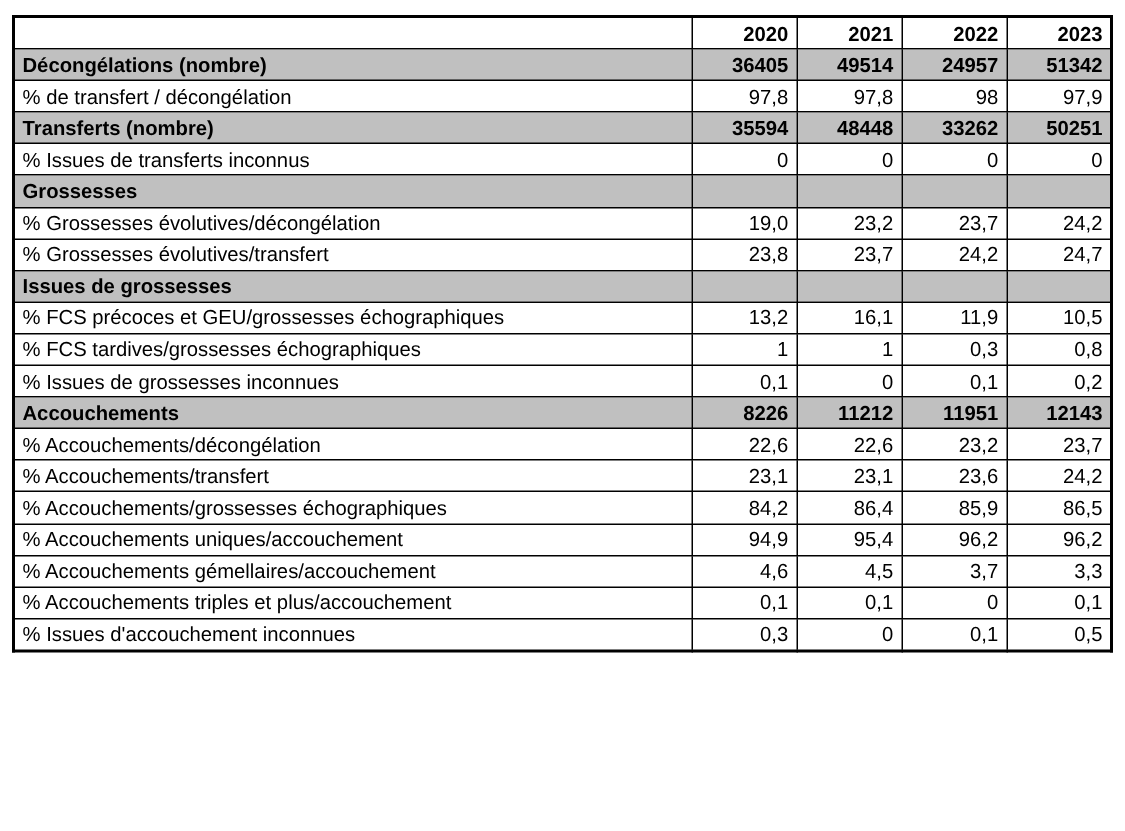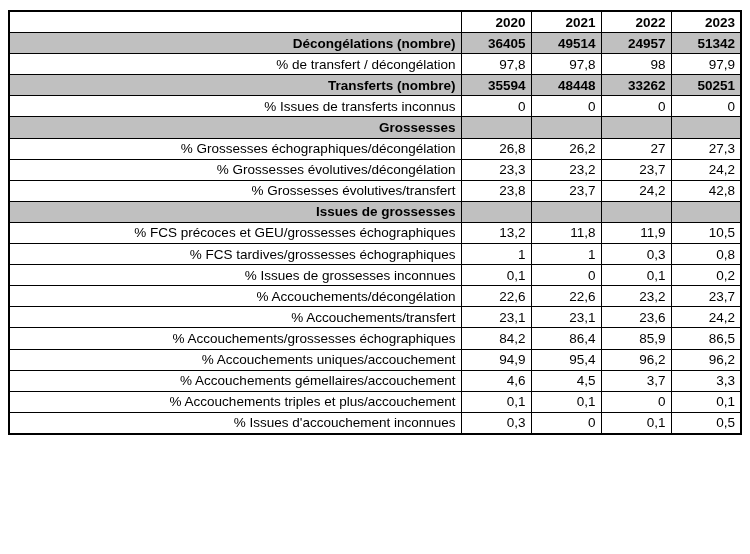--- a/index.html
+++ b/index.html
@@ -30,21 +30,21 @@
     white-space: nowrap;
   }
   col.label-col  { width: 452px; }
   col.year-col   { width: 70px; }
   thead th {
     background: #ffffff;
     font-weight: bold;
     text-align: right;
   }
   td.row-label {
-    text-align: right;
+    text-align: left;
     font-weight: normal;
   }
   td.cell-value {
     text-align: right;
     font-weight: normal;
   }
   tr.section td {
     background: var(--section-bg, #c0c0c0);
     font-weight: bold;
   }
@@ -100,68 +100,68 @@
     <td class="cell-value">0</td>
   </tr>
         <tr class="section">
     <td class="row-label">Grossesses</td>
     <td class="cell-value"></td>
     <td class="cell-value"></td>
     <td class="cell-value"></td>
     <td class="cell-value"></td>
   </tr>
         <tr>
-    <td class="row-label">% Grossesses échographiques/décongélation</td>
-    <td class="cell-value">26,8</td>
-    <td class="cell-value">26,2</td>
-    <td class="cell-value">27</td>
-    <td class="cell-value">27,3</td>
-  </tr>
-        <tr>
     <td class="row-label">% Grossesses évolutives/décongélation</td>
-    <td class="cell-value">23,3</td>
+    <td class="cell-value">19,0</td>
     <td class="cell-value">23,2</td>
     <td class="cell-value">23,7</td>
     <td class="cell-value">24,2</td>
   </tr>
         <tr>
     <td class="row-label">% Grossesses évolutives/transfert</td>
     <td class="cell-value">23,8</td>
     <td class="cell-value">23,7</td>
     <td class="cell-value">24,2</td>
-    <td class="cell-value">42,8</td>
+    <td class="cell-value">24,7</td>
   </tr>
         <tr class="section">
     <td class="row-label">Issues de grossesses</td>
     <td class="cell-value"></td>
     <td class="cell-value"></td>
     <td class="cell-value"></td>
     <td class="cell-value"></td>
   </tr>
         <tr>
     <td class="row-label">% FCS précoces et GEU/grossesses échographiques</td>
     <td class="cell-value">13,2</td>
-    <td class="cell-value">11,8</td>
+    <td class="cell-value">16,1</td>
     <td class="cell-value">11,9</td>
     <td class="cell-value">10,5</td>
   </tr>
         <tr>
     <td class="row-label">% FCS tardives/grossesses échographiques</td>
     <td class="cell-value">1</td>
     <td class="cell-value">1</td>
     <td class="cell-value">0,3</td>
     <td class="cell-value">0,8</td>
   </tr>
         <tr>
     <td class="row-label">% Issues de grossesses inconnues</td>
     <td class="cell-value">0,1</td>
     <td class="cell-value">0</td>
     <td class="cell-value">0,1</td>
     <td class="cell-value">0,2</td>
   </tr>
+        <tr class="section">
+    <td class="row-label">Accouchements</td>
+    <td class="cell-value">8226</td>
+    <td class="cell-value">11212</td>
+    <td class="cell-value">11951</td>
+    <td class="cell-value">12143</td>
+  </tr>
         <tr>
     <td class="row-label">% Accouchements/décongélation</td>
     <td class="cell-value">22,6</td>
     <td class="cell-value">22,6</td>
     <td class="cell-value">23,2</td>
     <td class="cell-value">23,7</td>
   </tr>
         <tr>
     <td class="row-label">% Accouchements/transfert</td>
     <td class="cell-value">23,1</td>

